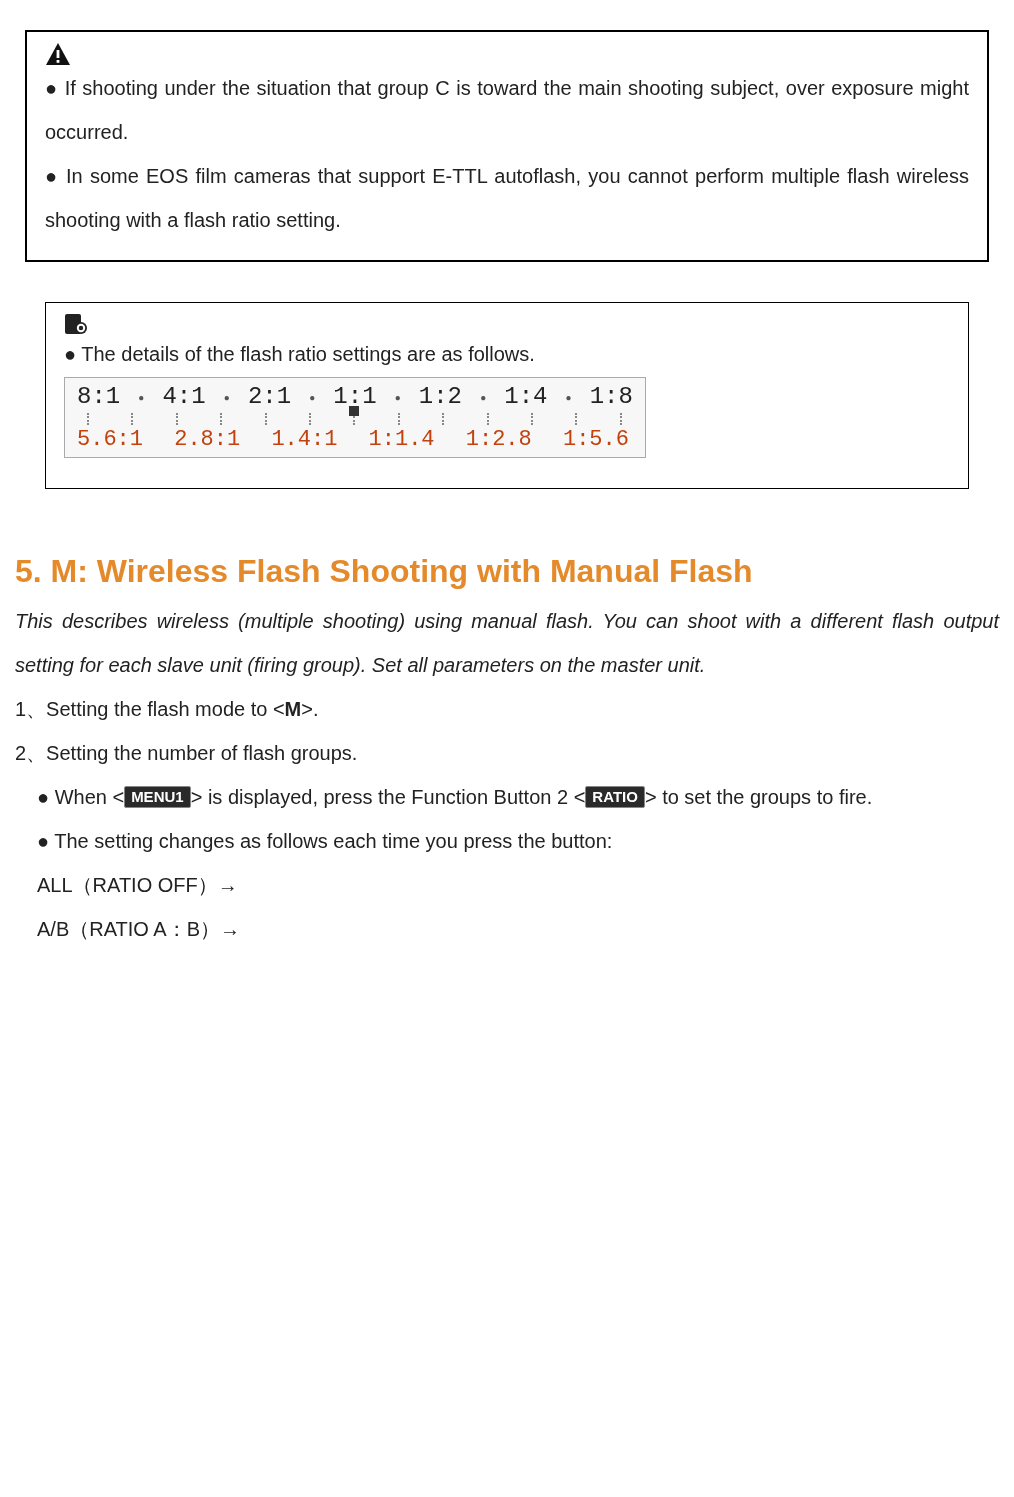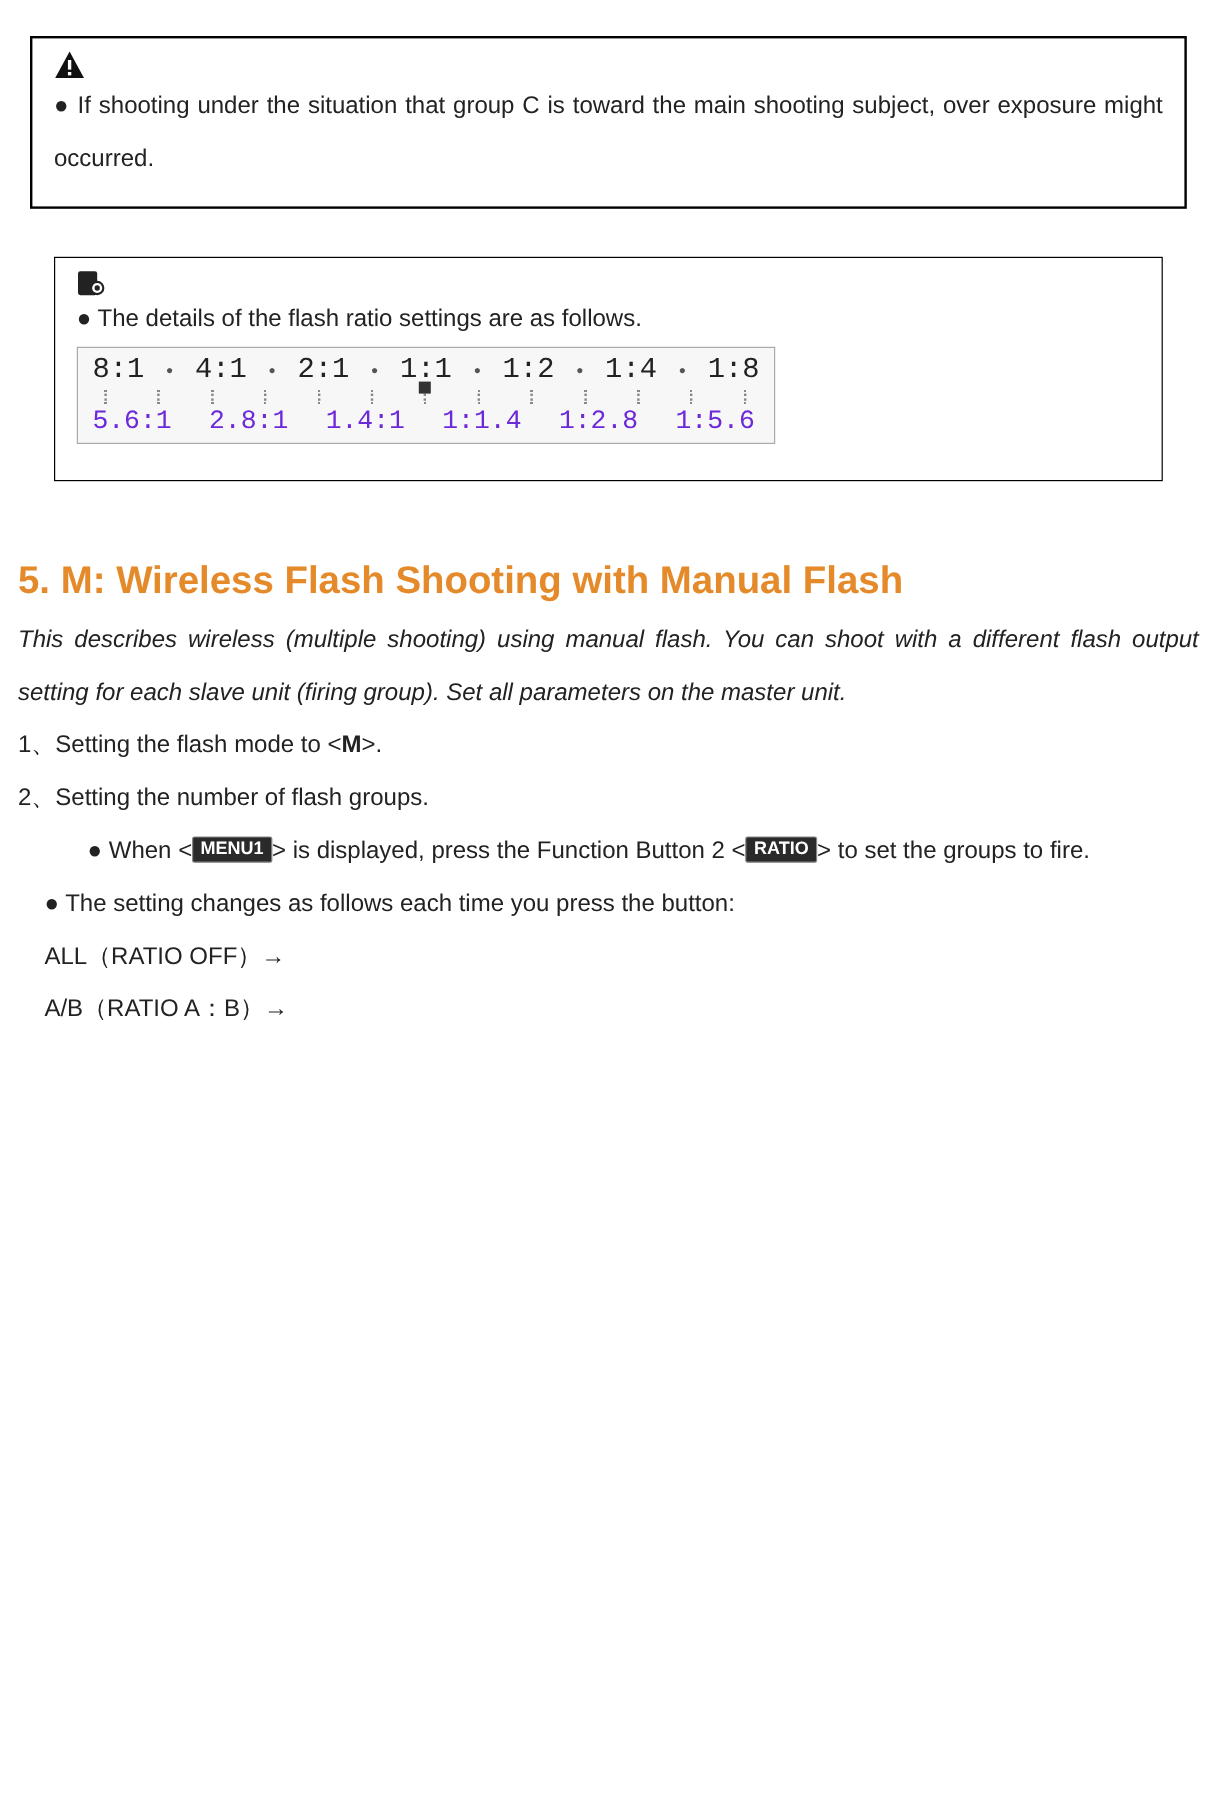--- a/index.html
+++ b/index.html
@@ -69,21 +69,21 @@
   .center-mark {
     position: absolute;
     left: 49%;
     top: -6px;
     width: 10px;
     height: 10px;
     background: #333;
   }
   .scale-bot {
     font-size: 22px;
-    color: #6d28d9;
+    color: #c2410c;
     justify-content: space-between;
     padding: 0 6px 0 2px;
   }
   h2.section {
     color: #e58a2a;
     font-size: 32px;
     font-weight: 700;
     margin: 0 0 6px 0;
     line-height: 1.4;
   }
@@ -126,20 +126,21 @@
 
 <div class="box">
   <div class="warn-icon">
     <svg width="26" height="24" viewBox="0 0 26 24">
       <polygon points="13,1 25,23 1,23" fill="#111"></polygon>
       <rect x="11.6" y="8" width="2.8" height="8" fill="#fff"></rect>
       <rect x="11.6" y="18" width="2.8" height="2.8" fill="#fff"></rect>
     </svg>
   </div>
   <p class="bullet-line">● If shooting under the situation that group C is toward the main shooting subject, over exposure might occurred.</p>
+  <p class="bullet-line">● In some EOS film cameras that support E-TTL autoflash, you cannot perform multiple flash wireless shooting with a flash ratio setting.</p>
 </div>
 
 <div class="box2">
   <div class="info-icon">
     <svg width="24" height="22" viewBox="0 0 24 22">
       <rect x="1" y="1" width="16" height="20" rx="2" fill="#222"></rect>
       <circle cx="17" cy="15" r="6" fill="#222"></circle>
       <circle cx="17" cy="15" r="4.2" fill="#fff"></circle>
       <circle cx="17" cy="15" r="2.2" fill="#222"></circle>
     </svg>
@@ -193,19 +194,19 @@
 
 <p class="body-text">This describes wireless (multiple shooting) using manual flash. You can shoot with a different flash output setting for each slave unit (firing group). Set all parameters on the master unit.</p>
 
 <p class="num-item">
   <span>1、Setting the flash mode to &lt;</span><span class="bold">M</span><span>&gt;.</span>
 </p>
 
 <p class="num-item">2、Setting the number of flash groups.</p>
 
 <p class="sub-bullet" style="padding-left:22px; text-indent:-0px;">
-  <span style="padding-left:0;margin-left:36px;"><span>● When &lt;</span><span class="badge">MENU1</span><span>&gt; is displayed, press the Function Button 2 &lt;</span><span class="badge">RATIO</span><span>&gt; to set the groups to fire.</span></span>
+  <span style="padding-left:0;"><span>● When &lt;</span><span class="badge">MENU1</span><span>&gt; is displayed, press the Function Button 2 &lt;</span><span class="badge">RATIO</span><span>&gt; to set the groups to fire.</span></span>
 </p>
 
 <p class="sub-bullet">● The setting changes as follows each time you press the button:</p>
 
 <p class="seq">ALL（RATIO OFF）→</p>
 <p class="seq">A/B（RATIO A：B）→</p>
 
 </body></html>

